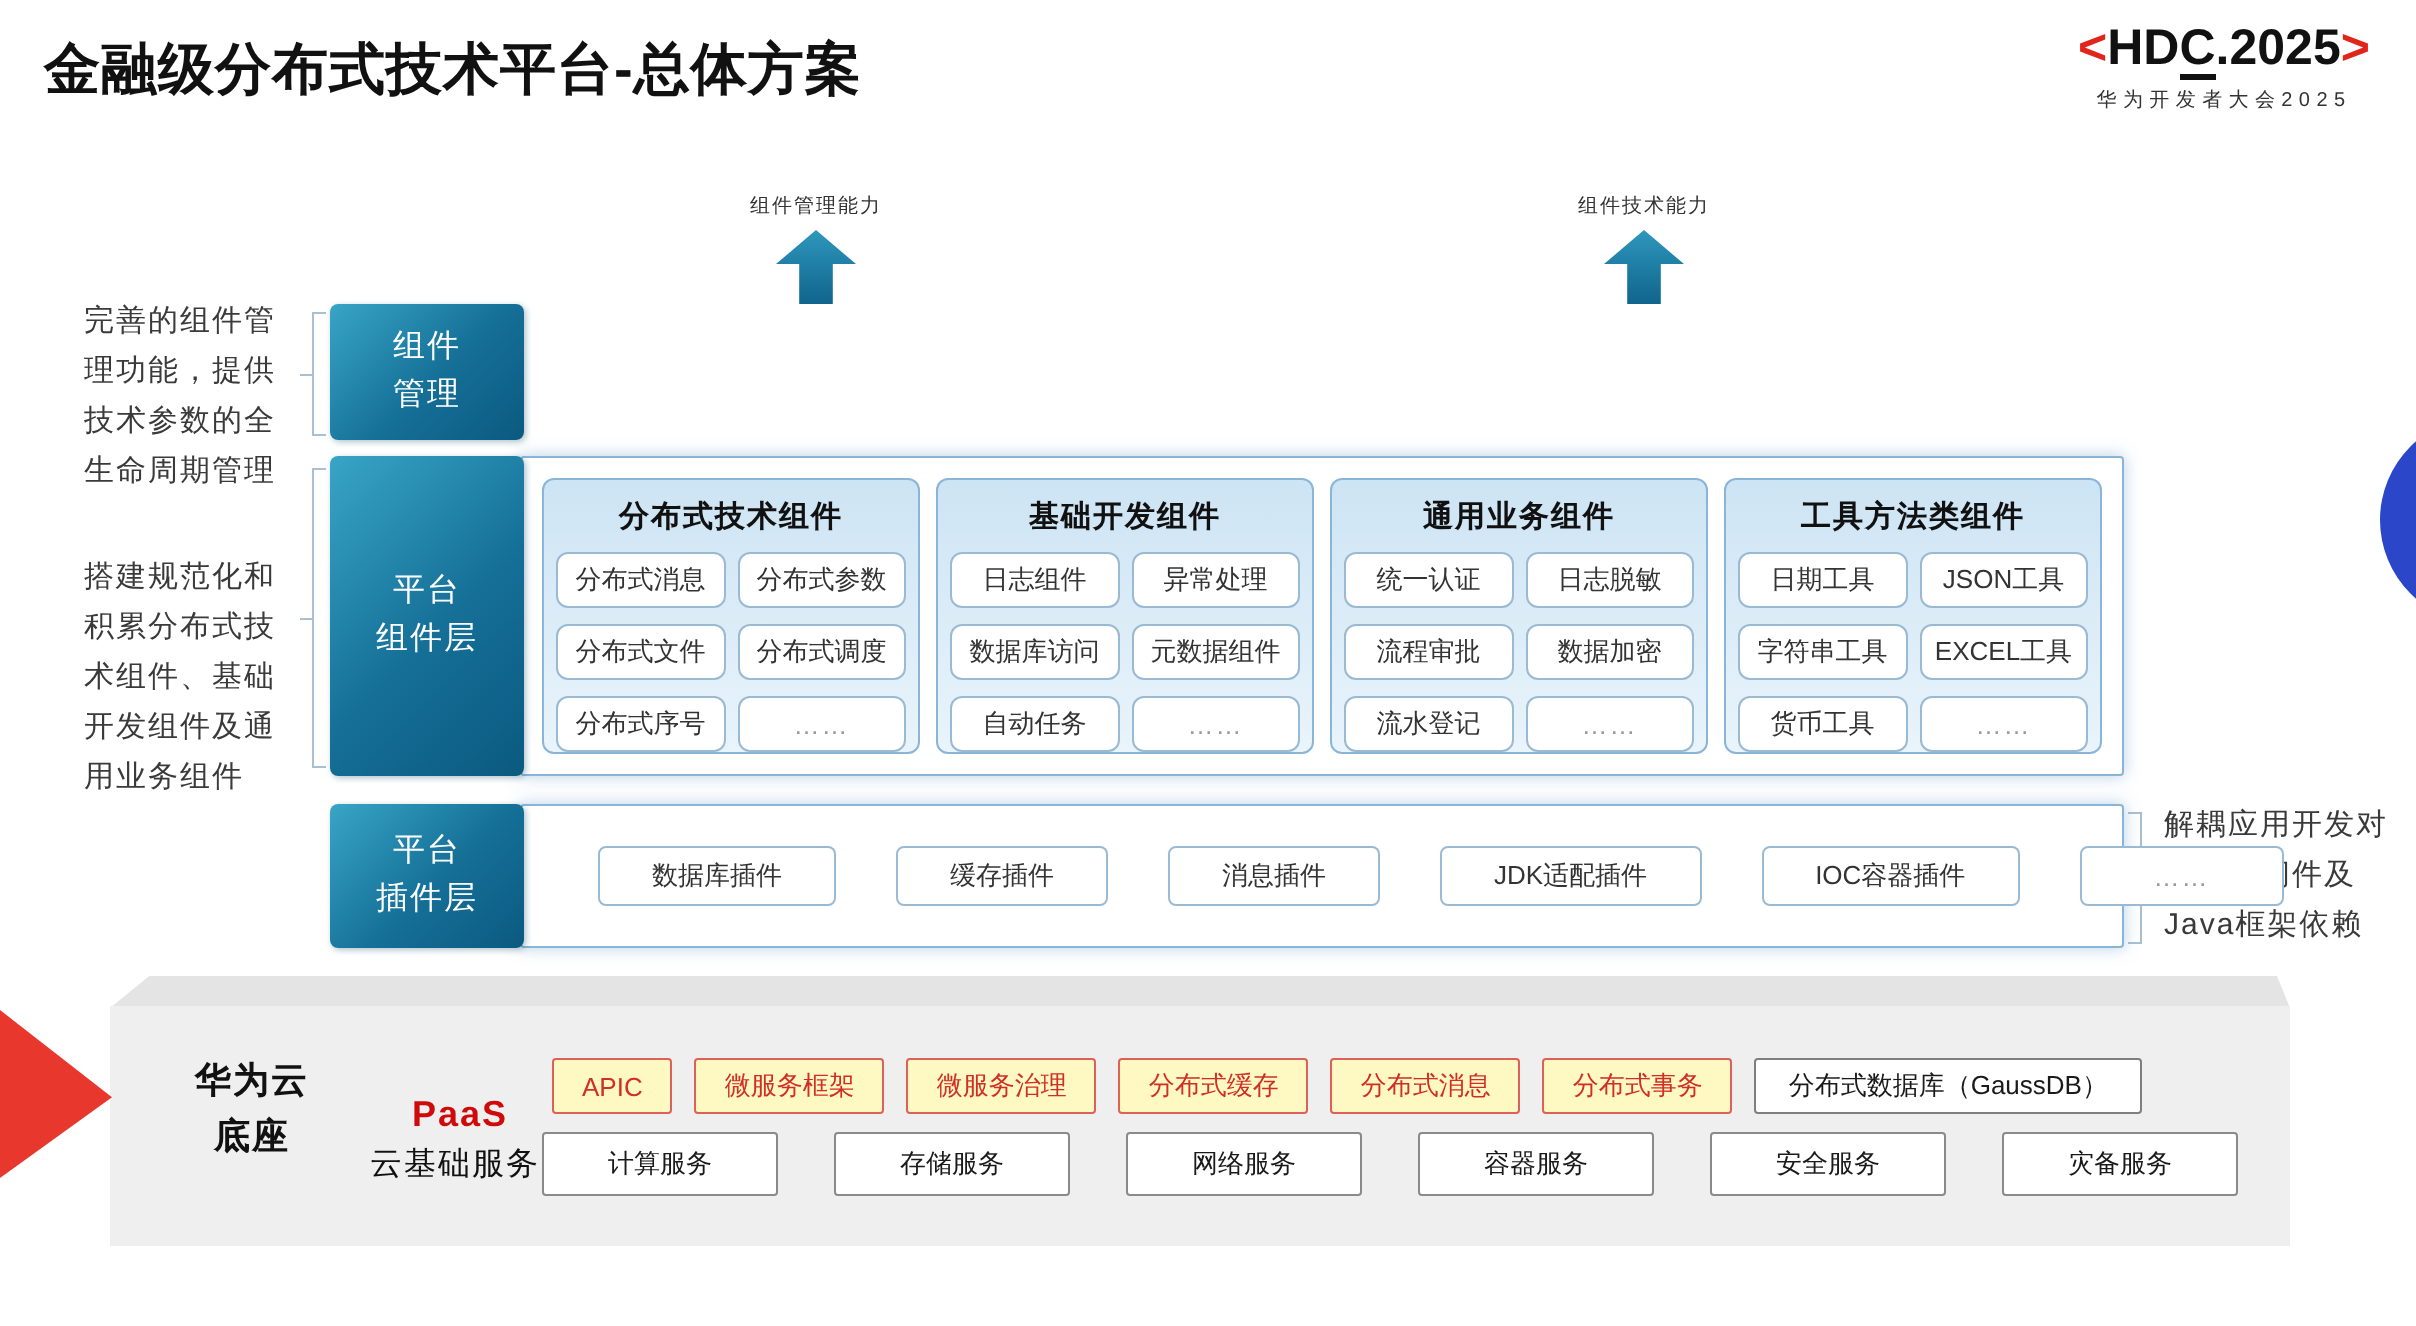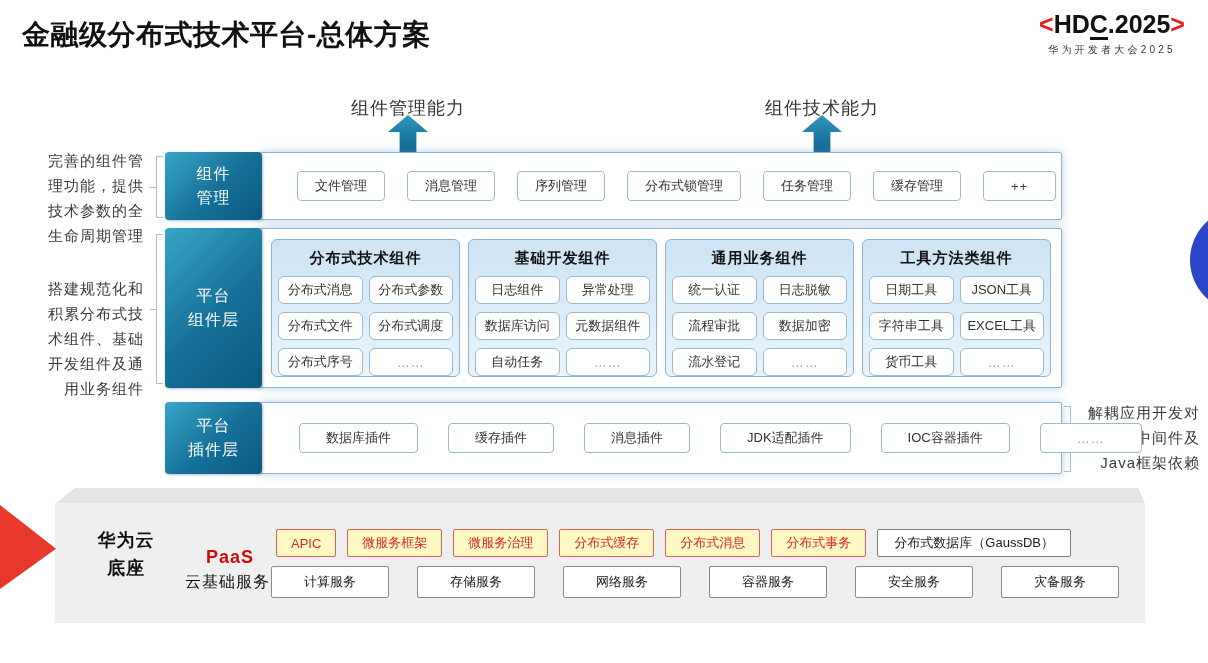--- a/index.html
+++ b/index.html
@@ -7,26 +7,26 @@
   .canvas { position:relative; width:1208px; height:663px; background:#fff; overflow:hidden; }
 
   .title { position:absolute; left:22px; top:16px; font-size:28px; font-weight:bold; color:#111; letter-spacing:0.5px; }
 
   .logo { position:absolute; right:8px; top:10px; width:176px; text-align:center; }
   .logo-main { font-size:25px; font-weight:bold; color:#111; white-space:nowrap; }
   .logo-bracket { color:#e1251b; }
   .logo-c { display:inline-block; border-bottom:3px solid #111; line-height:0.95; }
   .logo-sub { margin-top:3px; font-size:10px; color:#333; letter-spacing:3.2px; white-space:nowrap; }
 
-  .arrow-label { position:absolute; width:140px; text-align:center; font-size:18px; color:#333; letter-spacing:1px; }
+  .arrow-label { position:absolute; width:140px; text-align:center; font-size:10px; color:#333; letter-spacing:1px; }
   .up-arrow { position:absolute; width:40px; height:37px;
     background:linear-gradient(180deg,#2e97bd,#10648d);
     clip-path:polygon(50% 0,100% 46%,71% 46%,71% 100%,29% 100%,29% 46%,0 46%); }
 
-  .side-note { position:absolute; font-size:15px; line-height:25px; color:#3a3a3a; text-align:right; letter-spacing:1px; }
+  .side-note { position:absolute; font-size:15px; line-height:25px; color:#3a3a3a; text-align:left; letter-spacing:1px; }
 
   .bracket { position:absolute; width:7px; border:1.5px solid #aabfd2; }
   .bracket.bl { border-right:none; }
   .bracket.br { border-left:none; }
   .bracket.bl::before, .bracket.br::before { content:''; position:absolute; top:50%; width:6px; border-top:1.5px solid #aabfd2; }
   .bracket.bl::before { left:-7px; }
   .bracket.br::before { right:-7px; }
 
   .row { position:absolute; left:165px; width:897px; }
   .row-label { position:absolute; left:0; top:0; bottom:0; width:97px; z-index:2;
@@ -98,29 +98,20 @@
 
   <div class="bracket bl" style="left:156px; top:156px; height:62px;"></div>
   <div class="bracket bl" style="left:156px; top:234px; height:150px;"></div>
   <div class="bracket br" style="left:1064px; top:406px; height:66px;"></div>
 
   <div class="row" style="top:152px; height:68px;padding-left:48px;">
     <div class="row-label">
       <span>组件</span>
       <span>管理</span>
     </div>
-    <div class="row-content row1-content">
-      <div class="chip">文件管理</div>
-      <div class="chip">消息管理</div>
-      <div class="chip">序列管理</div>
-      <div class="chip">分布式锁管理</div>
-      <div class="chip">任务管理</div>
-      <div class="chip">缓存管理</div>
-      <div class="chip plus">++</div>
-    </div>
   </div>
 
   <div class="row" style="top:228px; height:160px;">
     <div class="row-label">
       <span>平台</span>
       <span>组件层</span>
     </div>
     <div class="row-content row2-content">
       <div class="group">
         <div class="group-title">分布式技术组件</div>

